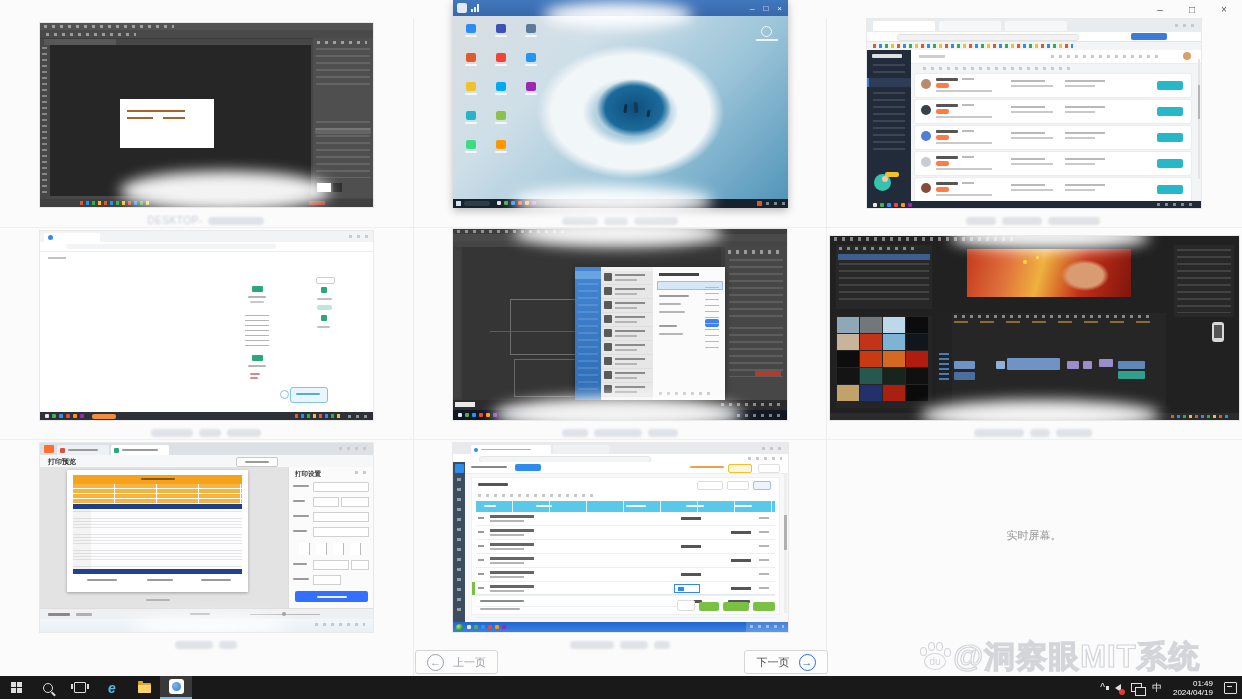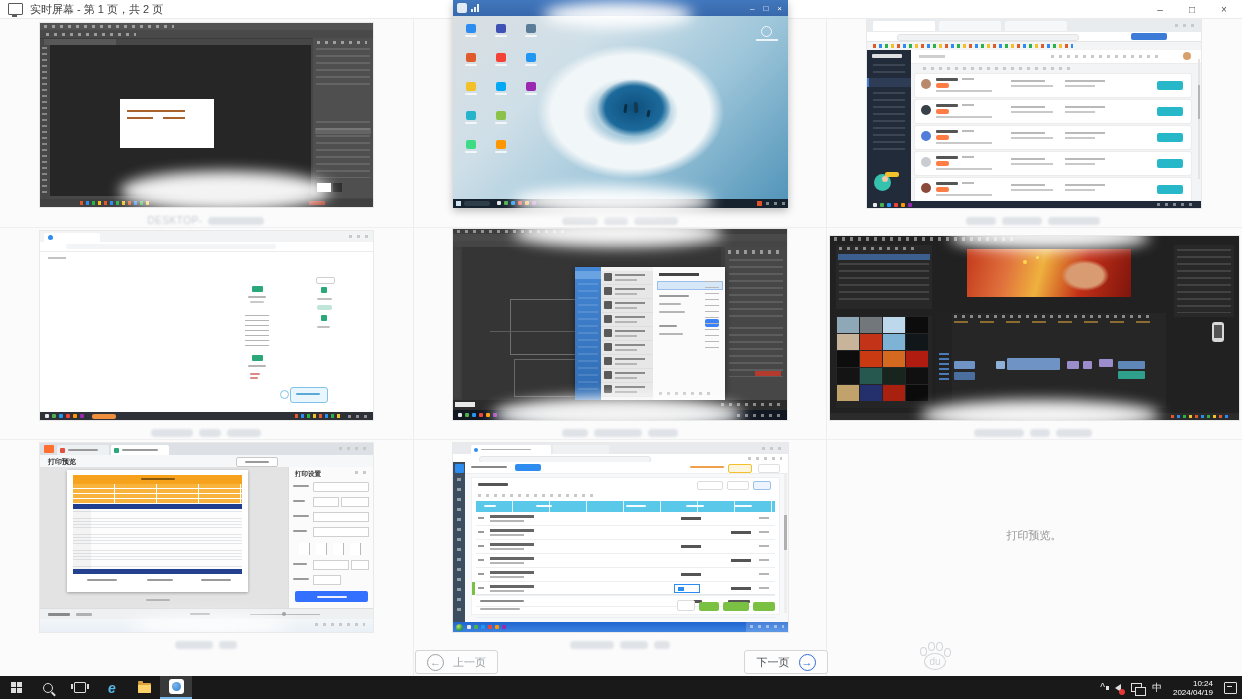--- a/index.html
+++ b/index.html
@@ -92,24 +92,20 @@
               display:flex;align-items:center}
   .viewer-ctl{margin-left:auto;display:flex;gap:9px;padding-right:6px;color:#fff;font-size:8px;align-items:center}
   .bars{display:flex;align-items:flex-end;gap:1px;margin-left:6px}
   .bars i{width:2px;background:#fff;display:block;opacity:.9}
 </style>
 </head>
 <body>
 
 <div id="stage">
 
-  <div class="titlebar">
-    <div class="mon-icon"></div>
-    <span class="title-text">实时屏幕 - 第 1 页，共 2 页</span>
-  </div>
   <div class="win-btns">
     <span class="win-btn">–</span>
     <span class="win-btn">□</span>
     <span class="win-btn">×</span>
   </div>
 
   <div class="vline" style="left:413px"></div>
   <div class="vline" style="left:826px"></div>
   <div class="hline" style="top:227px"></div>
   <div class="hline" style="top:439px"></div>
@@ -779,40 +775,41 @@
       <div class="abs icondots" style="right:4px;top:3px;width:34px;height:3px"></div>
     </div>
   </div>
   <div class="cell-label" style="left:510px;top:638px">
     <span class="smg" style="width:44px"></span>
       <span class="smg" style="width:28px"></span>
       <span class="smg" style="width:16px"></span>
   </div>
 
   <div class="offline-box">
-    <span>打印预览。</span>
+    <span>实时屏幕。</span>
   </div>
 
   <div class="pager-btn pager-prev" style="left:415px;top:650px;width:83px">
     <span class="circ">←</span>
     <span class="plabel">上一页</span>
   </div>
   <div class="pager-btn pager-next" style="left:744px;top:650px;width:84px">
     <span class="plabel">下一页</span>
     <span class="circ">→</span>
   </div>
 
   <div class="watermark">
     <div class="paw">
       <div class="paw-toe" style="left:0;top:7px"></div>
       <div class="paw-toe" style="left:8px;top:2px"></div>
       <div class="paw-toe" style="left:16px;top:2px"></div>
       <div class="paw-toe" style="left:24px;top:8px"></div>
       <div class="paw-pad">du</div>
     </div>
+    <span class="wm-text">@洞察眼MIT系统</span>
   </div>
 
   <div class="taskbar">
     <div class="tb-slot">
       <div class="start-grid">
           <i></i>
           <i></i>
           <i></i>
           <i></i>
         </div>
@@ -842,21 +839,21 @@
         <div class="spk"></div>
         <div class="spk-badge"></div>
       </div>
       <div class="tray-item">
         <div class="net"></div>
       </div>
       <div class="tray-item">
         <span>中</span>
       </div>
       <div class="clock">
-        <div>10:24</div>
+        <div>01:49</div>
         <div>2024/04/19</div>
       </div>
       <div class="tray-item">
         <div class="notif"></div>
       </div>
     </div>
   </div>
 
 </div>
 

